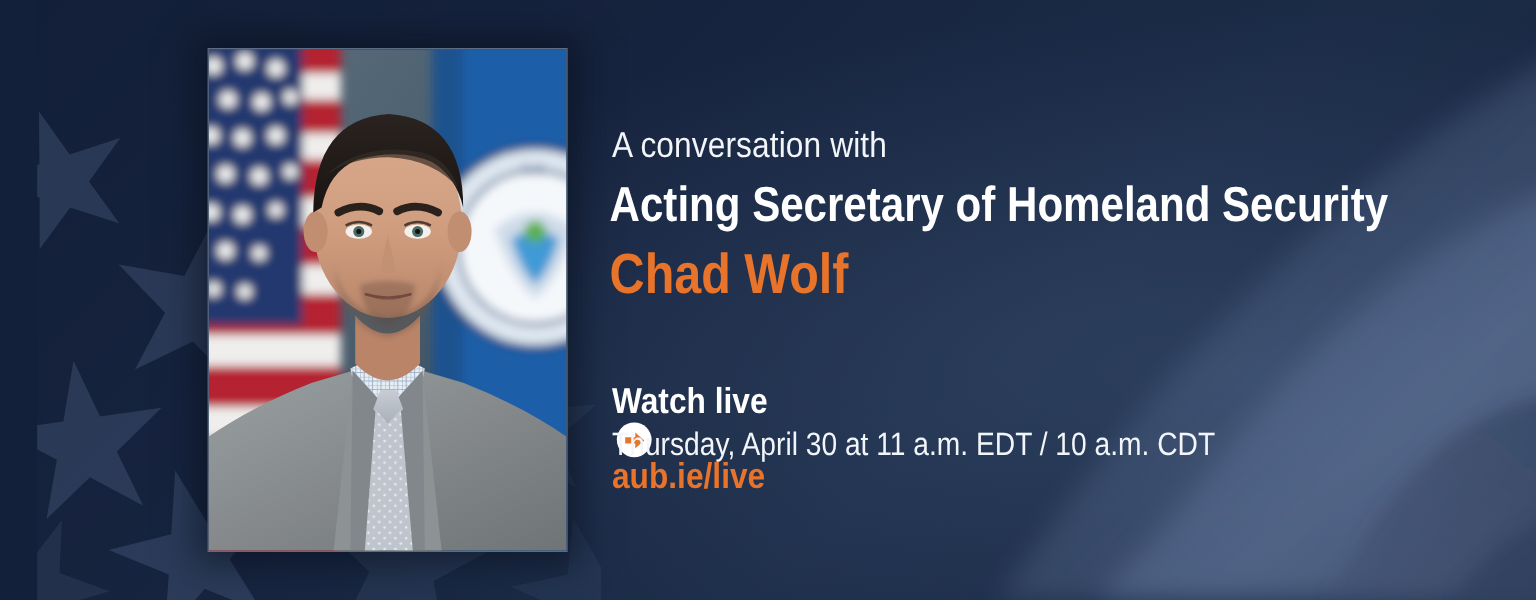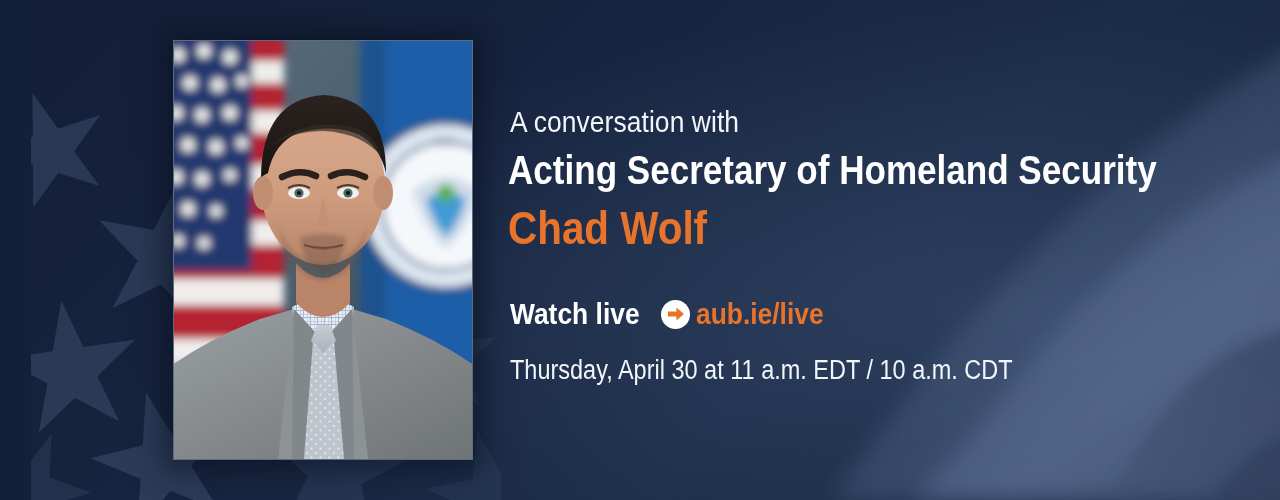--- a/index.html
+++ b/index.html
@@ -56,22 +56,22 @@
     white-space:nowrap;
   }
   .line-name{
     position:absolute;top:200px;left:-2px;
     font-size:47px;font-weight:700;color:#e8732a;
     font-family:"Liberation Sans", sans-serif;
     transform:scaleX(0.86);transform-origin:left center;
     white-space:nowrap;
   }
   .watch-row{
-    position:absolute;top:297px;left:0;
-    display:flex;align-items:center;white-space:nowrap;
+    position:absolute;top:318px;left:0;
+    display:flex;align-items:flex-start;white-space:nowrap;flex-direction:column;
   }
   .watch-live{
     font-size:30px;font-weight:700;color:#ffffff;
     font-family:"Liberation Sans", sans-serif;
     transform:scaleX(0.88);transform-origin:left center;
   }
   .arrow-icon{
     width:29px;height:29px;border-radius:50%;
     background:#ffffff;margin:0 6px 0 4px;
     display:inline-flex;align-items:center;justify-content:center;flex:0 0 auto;

